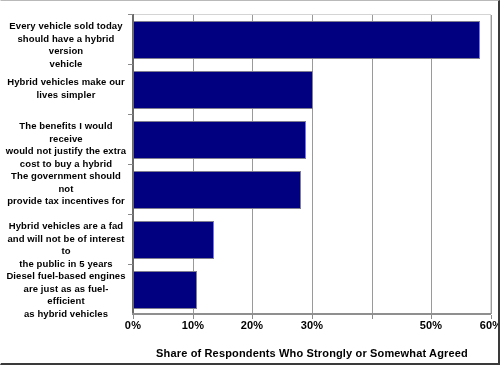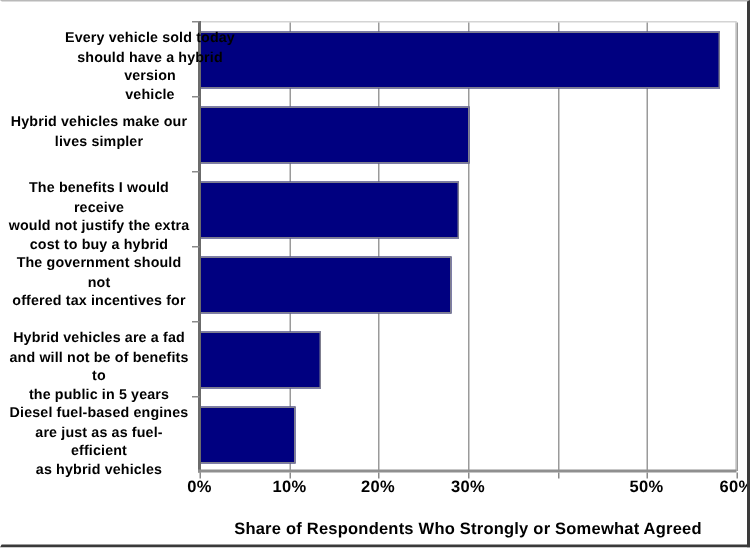--- a/index.html
+++ b/index.html
@@ -150,45 +150,45 @@
         <div class="bar" title="Diesel fuel-based engines are just as as fuel-efficient as hybrid vehicles: 10.7%" style="left: 0px; top: 256px; width: 64px; height: 38px; background: rgb(0, 0, 128);"></div>
       </div>
   </div>
 
   <div id="axis-left"></div>
   <div id="axis-bottom"></div>
 
   <div id="x-axis-title">Share of Respondents Who Strongly or Somewhat Agreed</div>
 
 <div class="cat-tick" style="top: 13px;"></div>
-    <div class="cat-label-box" style="top: 19.1px; margin-left: 34px;">
+    <div class="cat-label-box" style="top: 19.1px;">
       <div>Every vehicle sold today</div>
       <div>should have a hybrid version</div>
       <div>vehicle</div>
     </div>
     <div class="cat-tick" style="top: 63px;"></div>
     <div class="cat-label-box" style="top: 75.4px;">
       <div>Hybrid vehicles make our</div>
       <div>lives simpler</div>
     </div>
     <div class="cat-tick" style="top: 113px;"></div>
     <div class="cat-label-box" style="top: 119.1px;">
       <div>The benefits I would receive</div>
       <div>would not justify the extra</div>
       <div>cost to buy a hybrid</div>
     </div>
     <div class="cat-tick" style="top: 163px;"></div>
     <div class="cat-label-box" style="top: 169.1px;">
       <div>The government should not</div>
-      <div>offered tax incentives for</div>
+      <div>provide tax incentives for</div>
     </div>
     <div class="cat-tick" style="top: 213px;"></div>
     <div class="cat-label-box" style="top: 219.1px;">
       <div>Hybrid vehicles are a fad</div>
-      <div>and will not be of benefits to</div>
+      <div>and will not be of interest to</div>
       <div>the public in 5 years</div>
     </div>
     <div class="cat-tick" style="top: 263px;"></div>
     <div class="cat-label-box" style="top: 269.1px;">
       <div>Diesel fuel-based engines</div>
       <div>are just as as fuel-efficient</div>
       <div>as hybrid vehicles</div>
     </div>
     <div class="xtick-mark" style="left: 132px;"></div>
     <div class="xtick-label" style="left: 132px;">0%</div>

